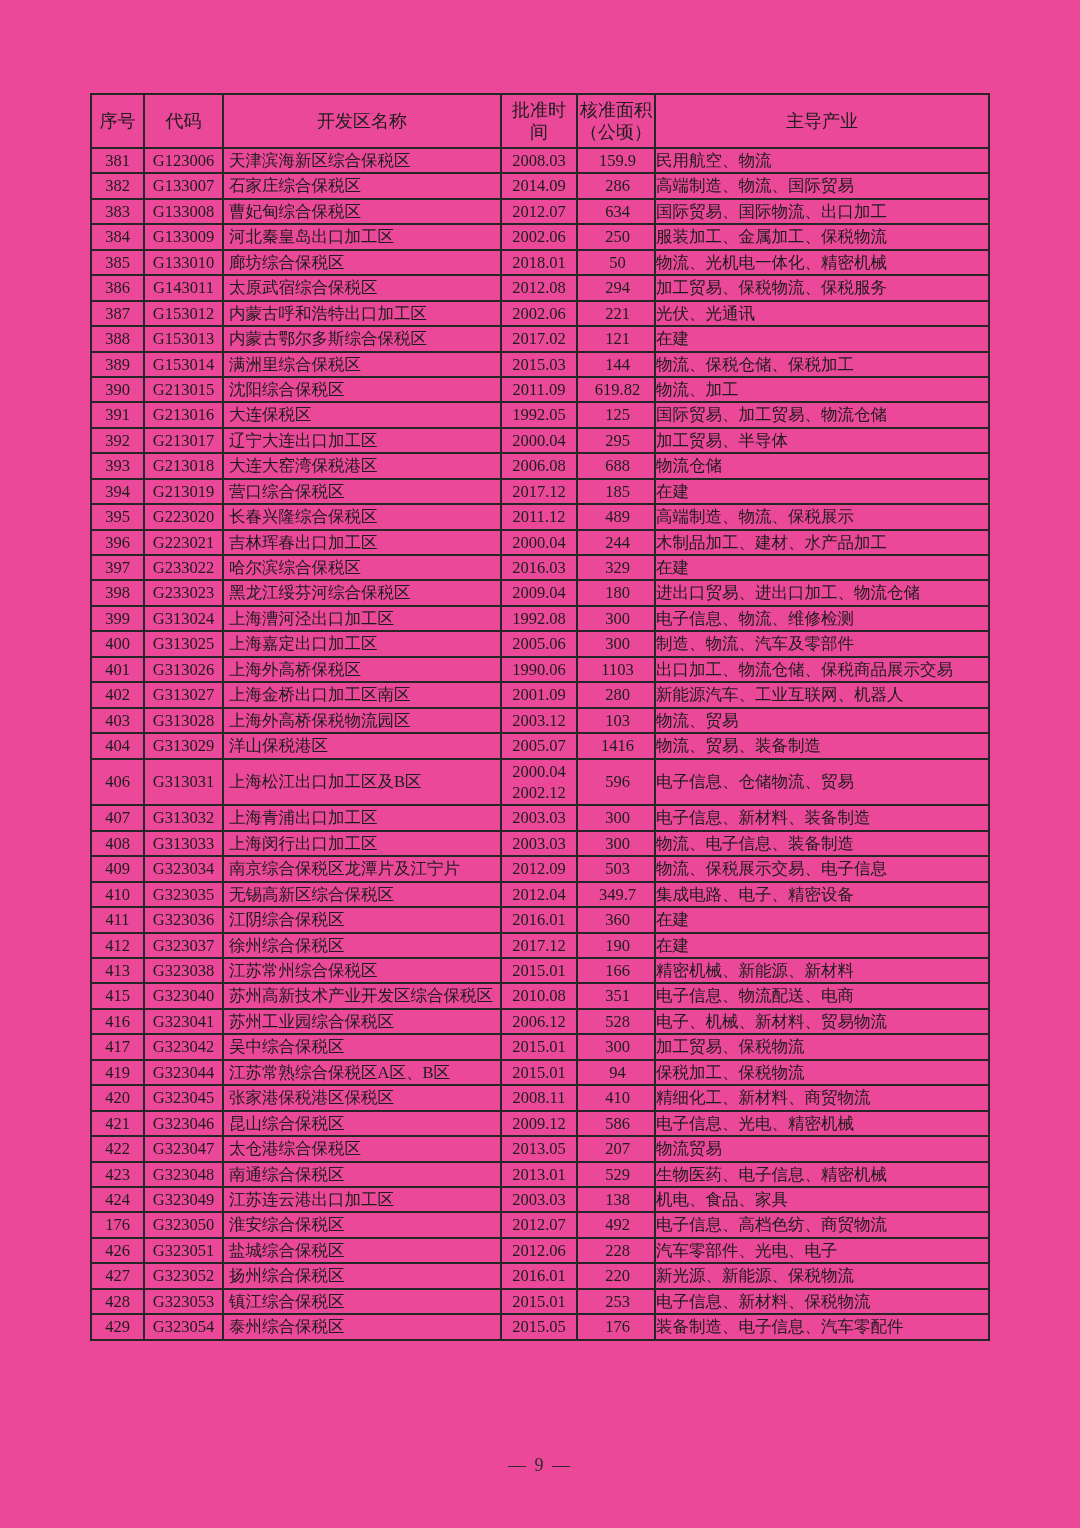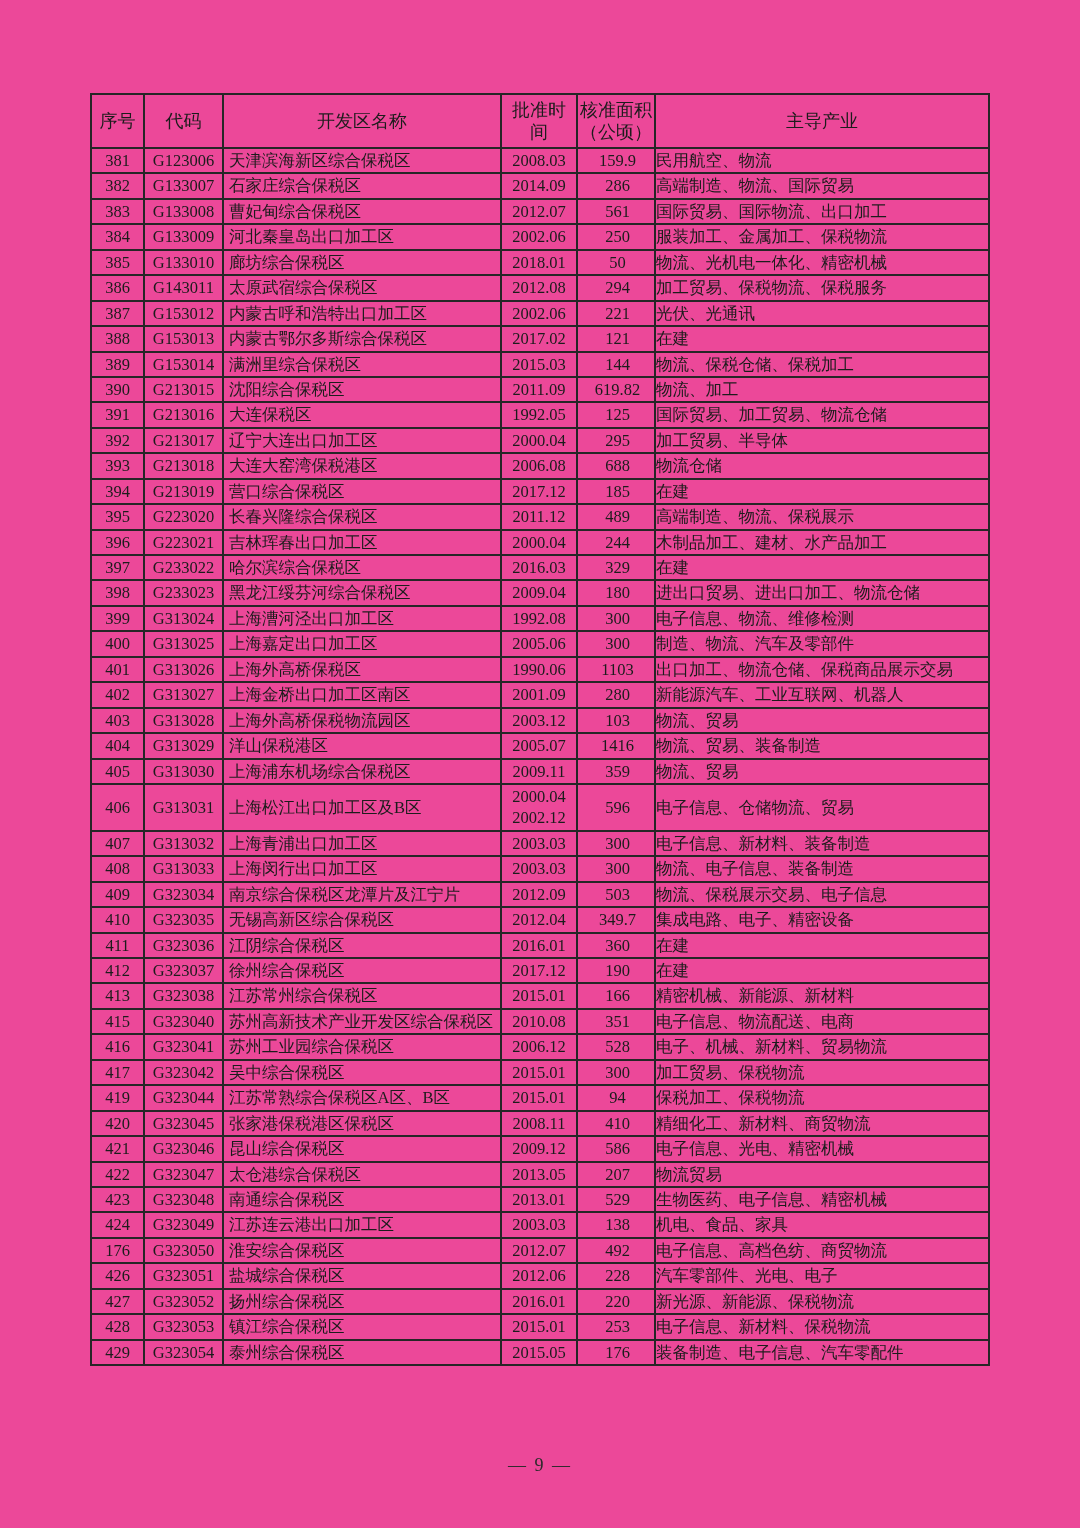--- a/index.html
+++ b/index.html
@@ -98,21 +98,21 @@
           <td class="col-name">石家庄综合保税区</td>
           <td class="col-approval_date">2014.09</td>
           <td class="col-area">286</td>
           <td class="col-industries">高端制造、物流、国际贸易</td>
         </tr>
         <tr>
           <td class="col-index">383</td>
           <td class="col-code">G133008</td>
           <td class="col-name">曹妃甸综合保税区</td>
           <td class="col-approval_date">2012.07</td>
-          <td class="col-area">561</td>
+          <td class="col-area">634</td>
           <td class="col-industries">国际贸易、国际物流、出口加工</td>
         </tr>
         <tr>
           <td class="col-index">384</td>
           <td class="col-code">G133009</td>
           <td class="col-name">河北秦皇岛出口加工区</td>
           <td class="col-approval_date">2002.06</td>
           <td class="col-area">250</td>
           <td class="col-industries">服装加工、金属加工、保税物流</td>
         </tr>
@@ -268,28 +268,20 @@
           <td class="col-area">103</td>
           <td class="col-industries">物流、贸易</td>
         </tr>
         <tr>
           <td class="col-index">404</td>
           <td class="col-code">G313029</td>
           <td class="col-name">洋山保税港区</td>
           <td class="col-approval_date">2005.07</td>
           <td class="col-area">1416</td>
           <td class="col-industries">物流、贸易、装备制造</td>
-        </tr>
-        <tr>
-          <td class="col-index">405</td>
-          <td class="col-code">G313030</td>
-          <td class="col-name">上海浦东机场综合保税区</td>
-          <td class="col-approval_date">2009.11</td>
-          <td class="col-area">359</td>
-          <td class="col-industries">物流、贸易</td>
         </tr>
         <tr>
           <td class="col-index">406</td>
           <td class="col-code">G313031</td>
           <td class="col-name">上海松江出口加工区及B区</td>
           <td class="col-approval_date">2000.04
 2002.12</td>
           <td class="col-area">596</td>
           <td class="col-industries">电子信息、仓储物流、贸易</td>
         </tr>

